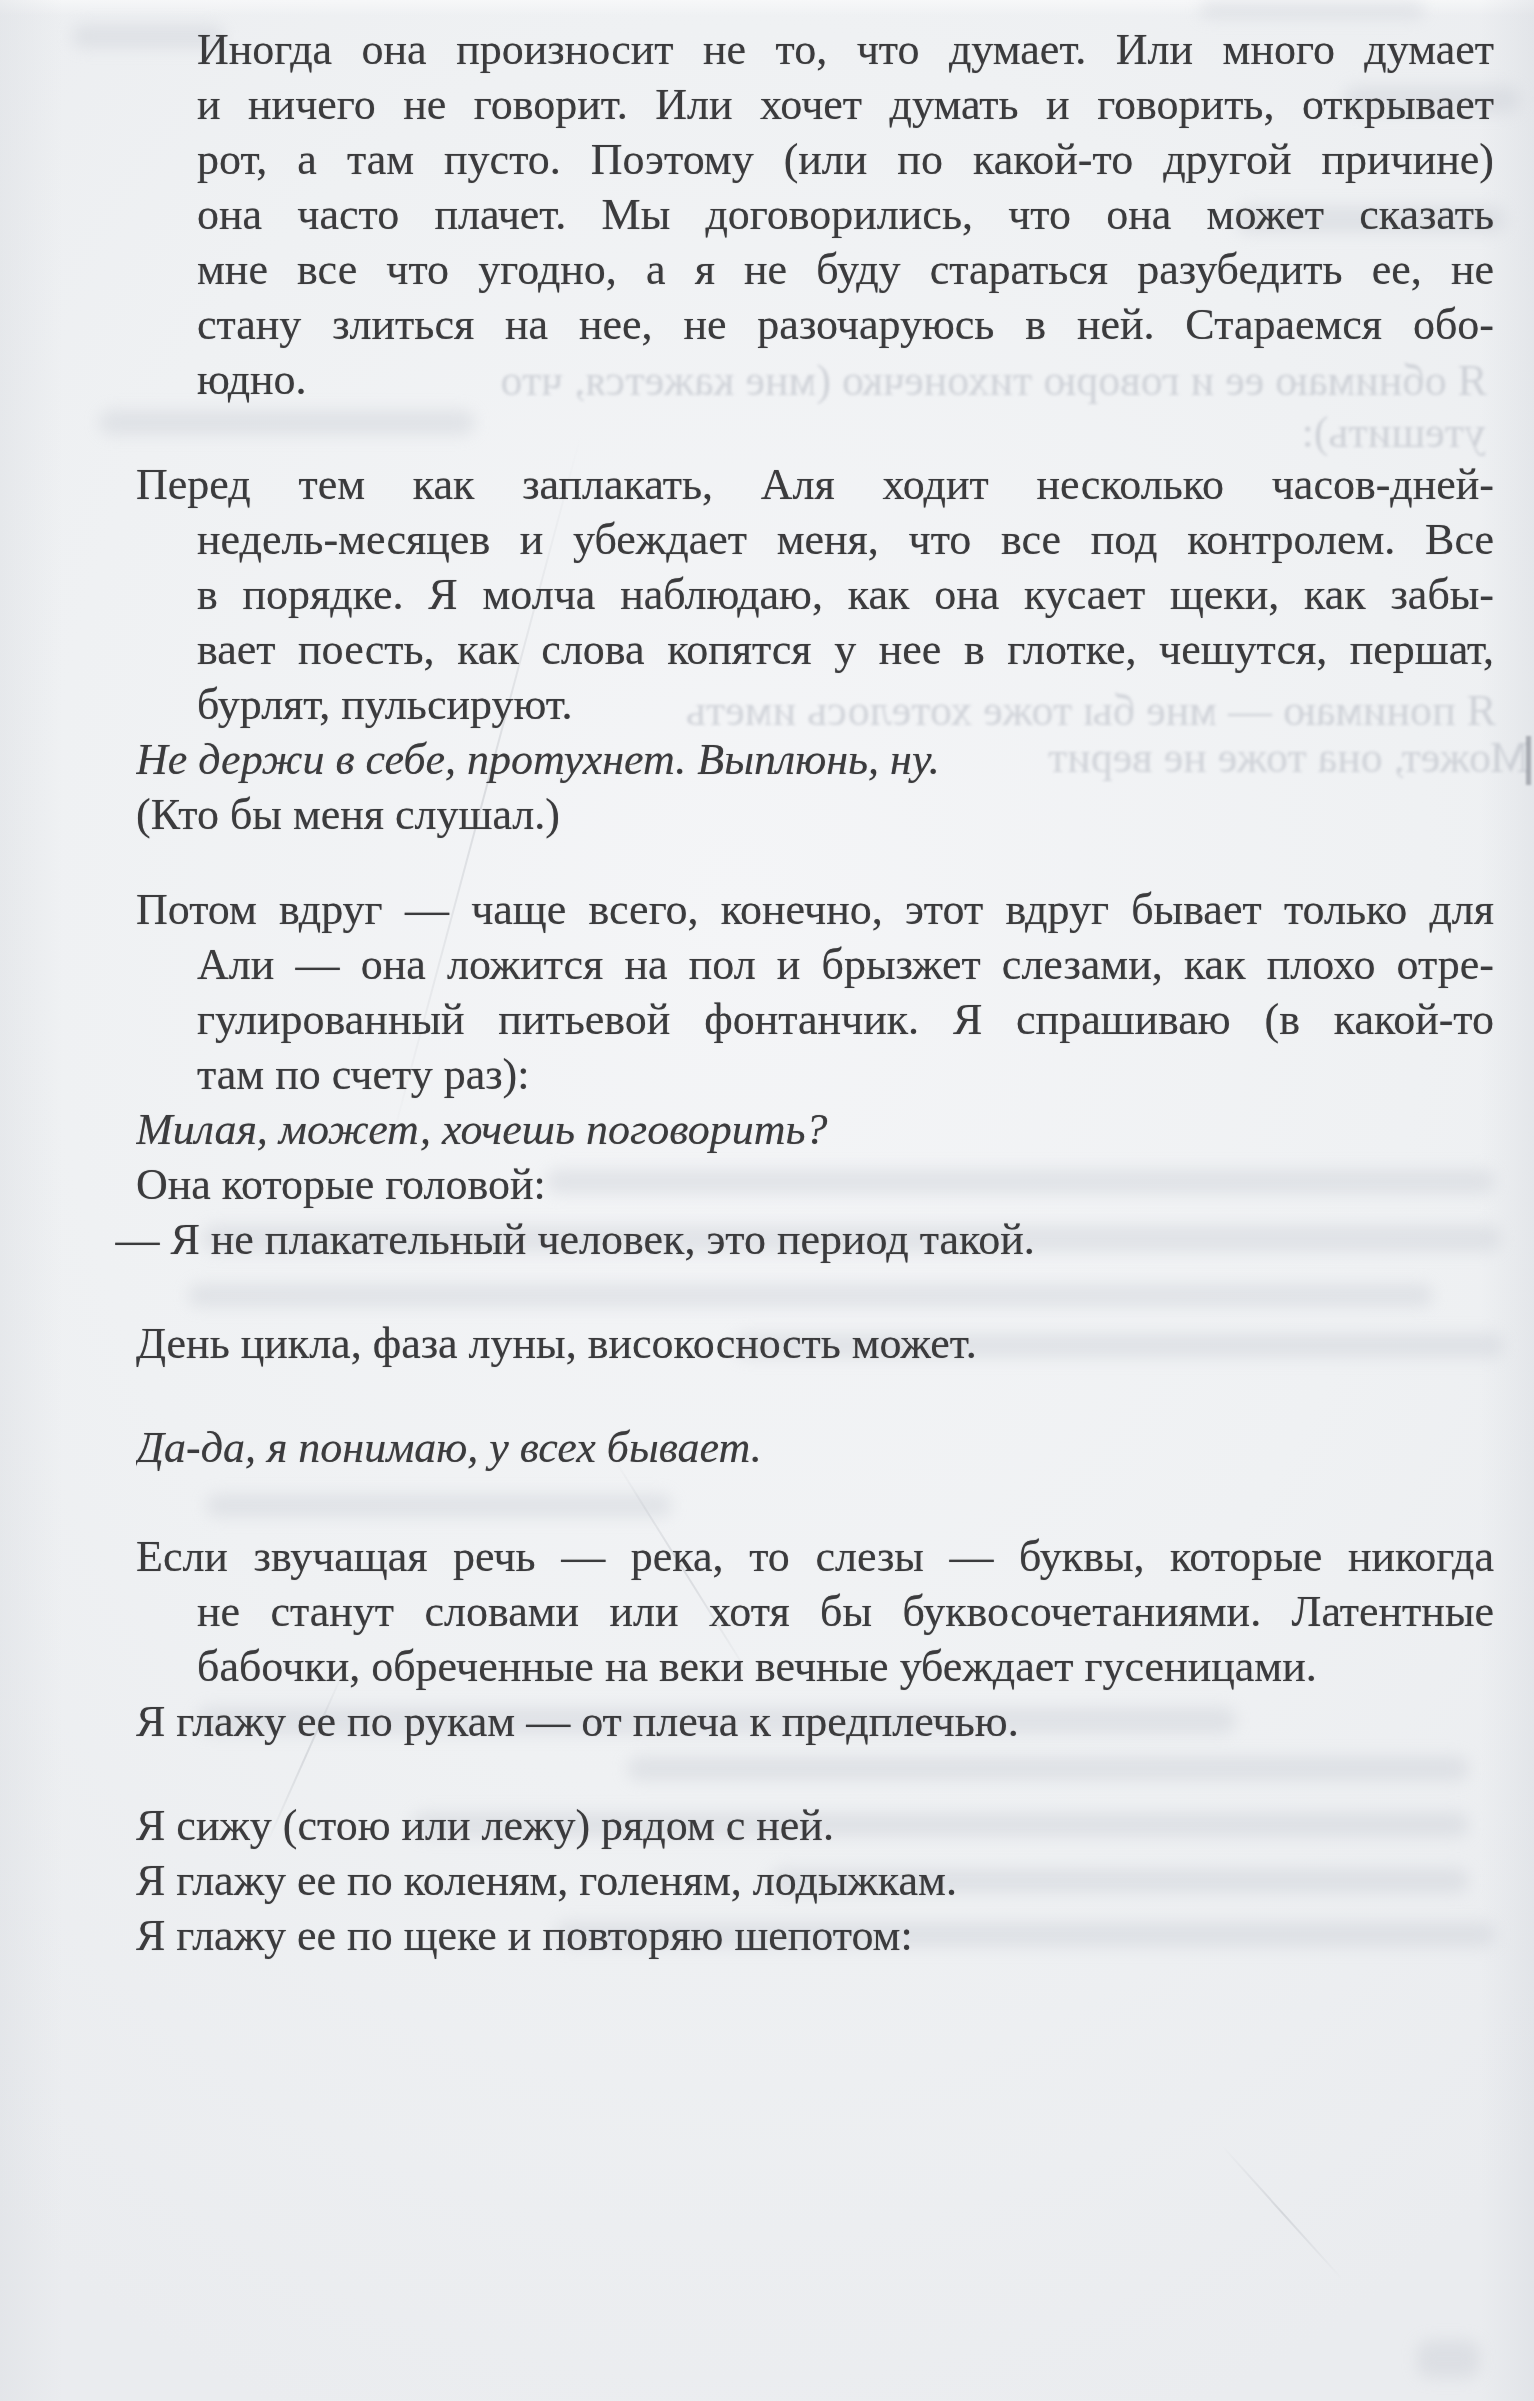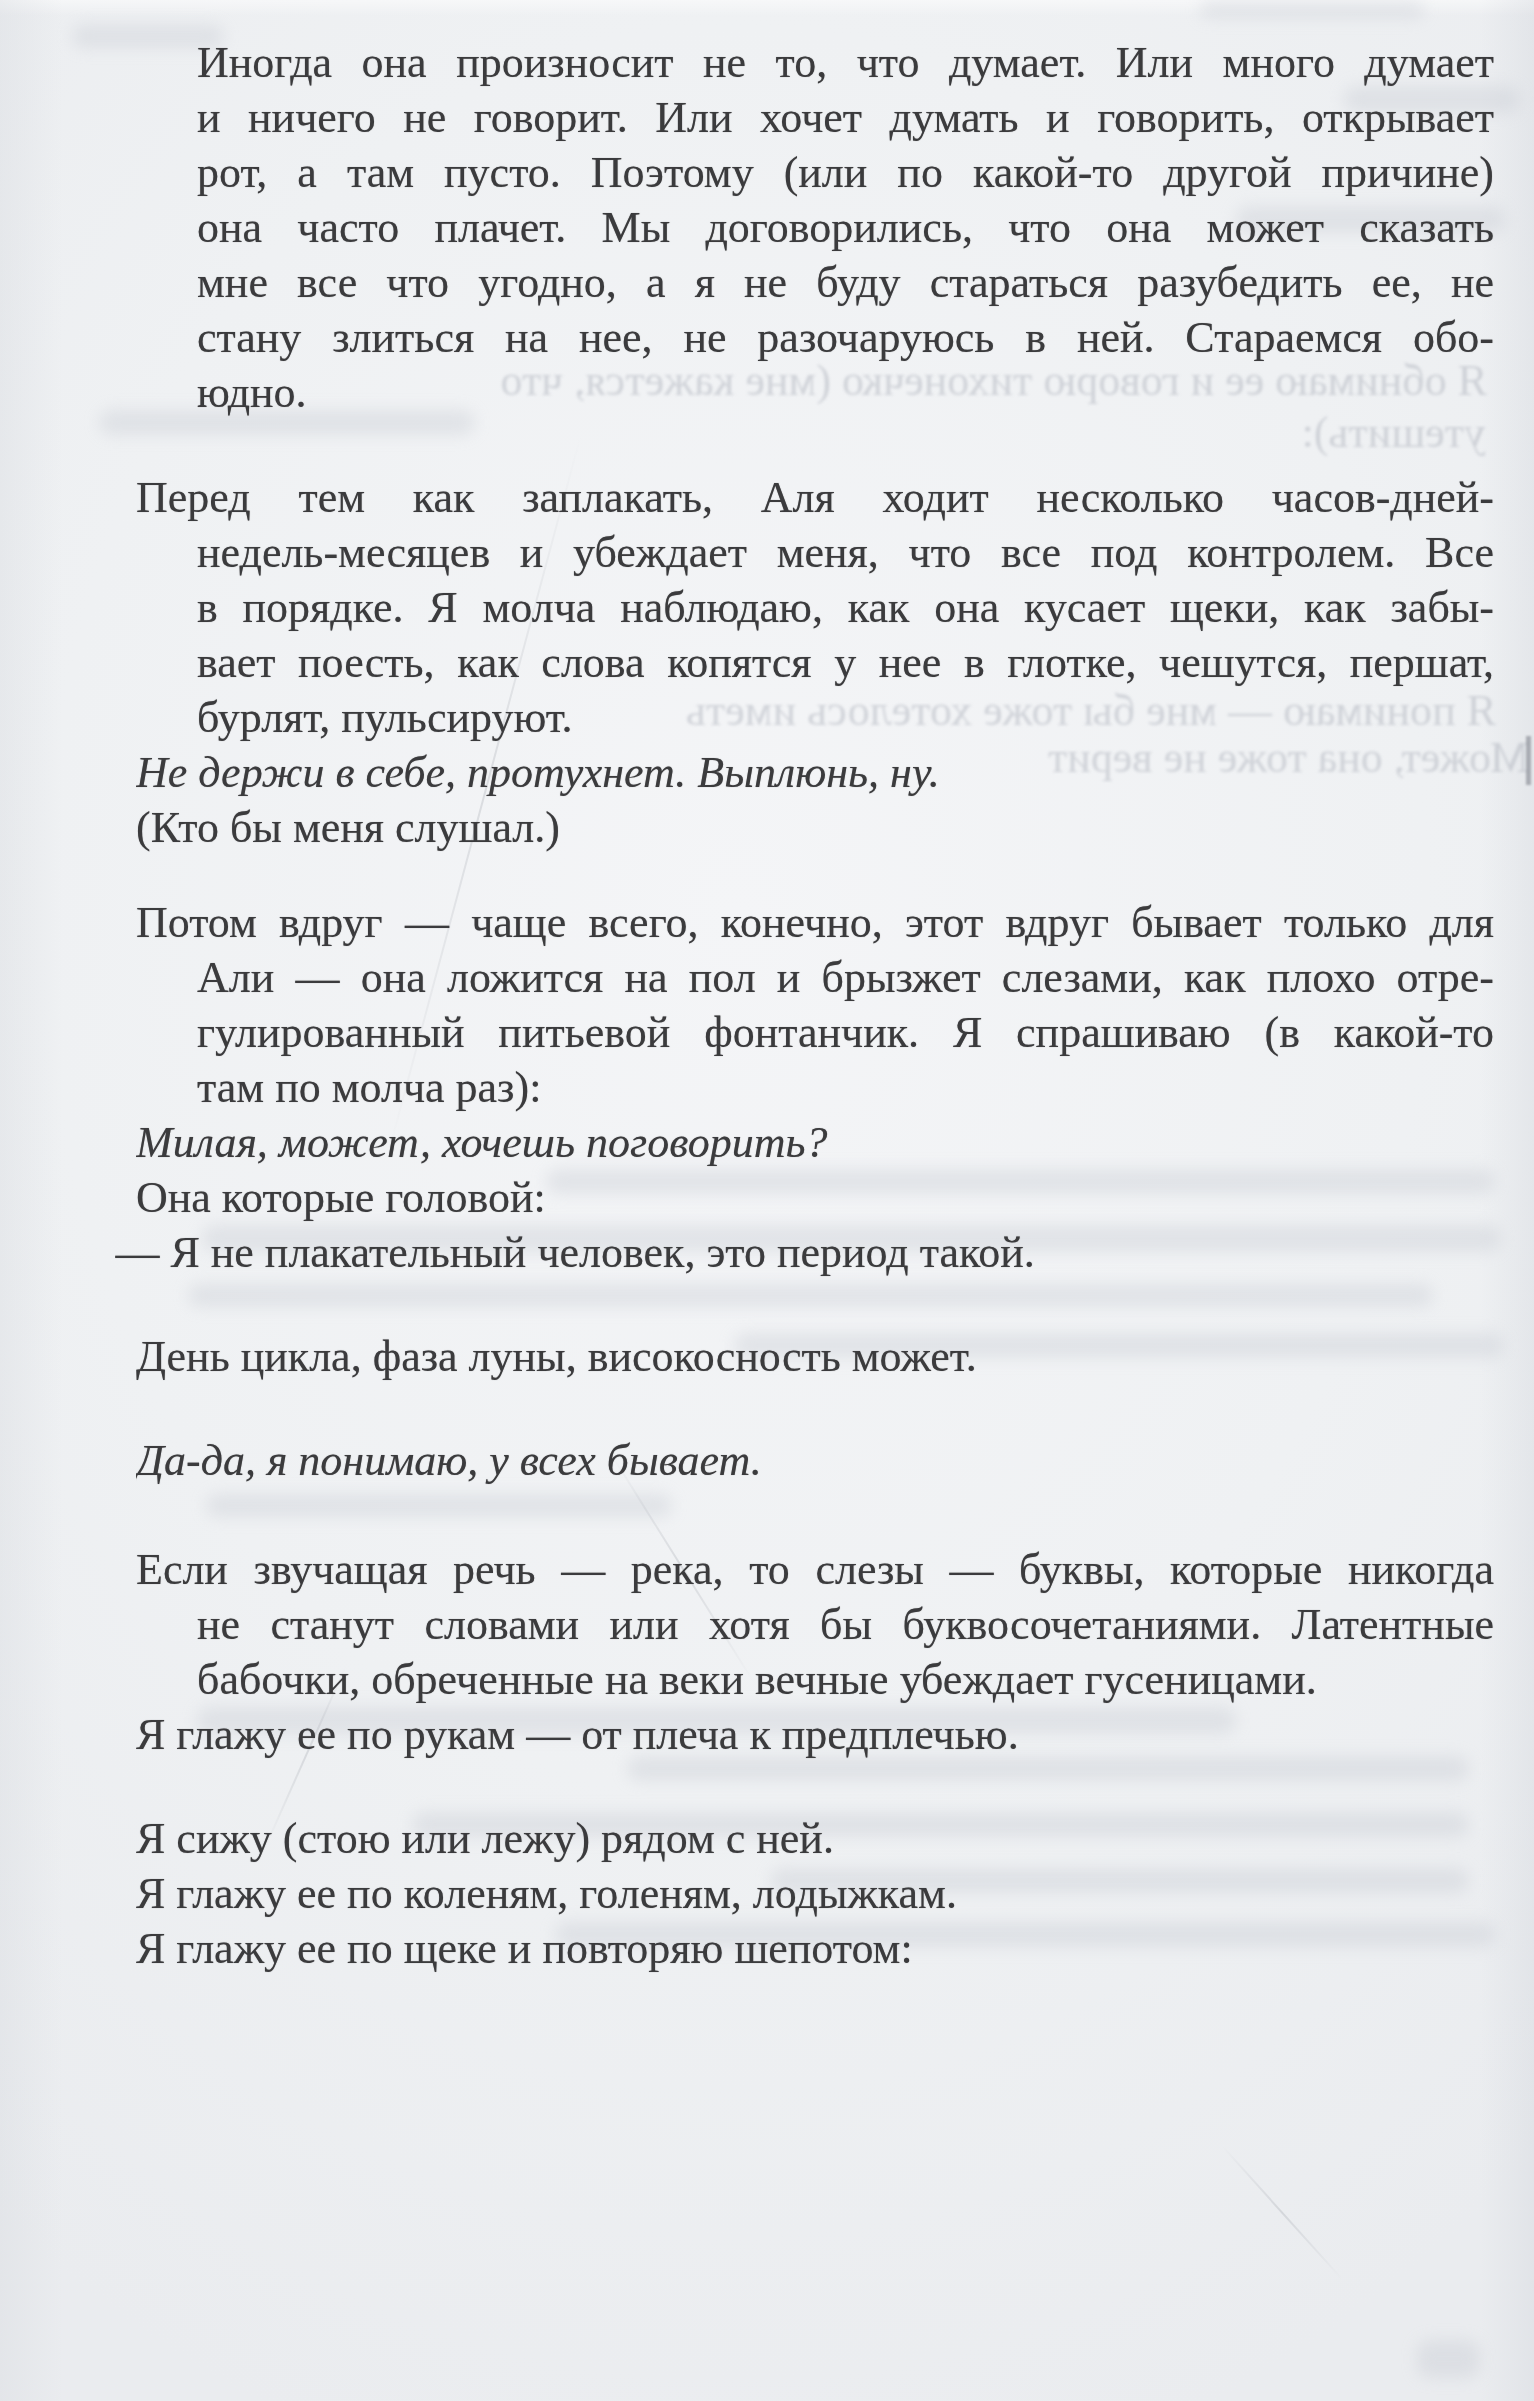--- a/index.html
+++ b/index.html
@@ -14,21 +14,21 @@
       linear-gradient(to left, rgba(205,209,216,0.30) 0px, rgba(205,209,216,0.0) 54px),
       linear-gradient(to bottom, rgba(255,255,255,0.5) 0px, rgba(255,255,255,0.0) 16px),
       radial-gradient(ellipse 1254px 1612px at 48% 38%, #f4f5f7 0%, #eff1f3 55%, #eaecef 100%);
     font-family: "Liberation Serif", "DejaVu Serif", serif;
   }
 
   
   .text-block {
     position: absolute;
     left: 136px;
-    top: 35px;
+    top: 22px;
     width: 1358px;
     font-size: 44px;
     line-height: 55px;
     color: #3b3b3d;
     text-shadow: 0 0 0.9px rgba(59,59,61,0.55);
     z-index: 3;
   }
   .line { height: 55px; overflow: hidden; }
   .j { text-align: justify; }
   .j::after { content: ""; display: inline-block; width: 100%; height: 0; vertical-align: top; }
@@ -124,21 +124,21 @@
     <div class="line wrap j">недель-месяцев и убеждает меня, что все под контролем. Все</div>
     <div class="line wrap j">в порядке. Я молча наблюдаю, как она кусает щеки, как забы-</div>
     <div class="line wrap j">вает поесть, как слова копятся у нее в глотке, чешутся, першат,</div>
     <div class="line wrap">бурлят, пульсируют.</div>
     <div class="line it">Не держи в себе, протухнет. Выплюнь, ну.</div>
     <div class="line">(Кто бы меня слушал.)</div>
 
     <div class="line j g62">Потом вдруг — чаще всего, конечно, этот вдруг бывает только для</div>
     <div class="line wrap j">Али — она ложится на пол и брызжет слезами, как плохо отре-</div>
     <div class="line wrap j">гулированный питьевой фонтанчик. Я спрашиваю (в какой-то</div>
-    <div class="line wrap">там по молча раз):</div>
+    <div class="line wrap">там по счету раз):</div>
     <div class="line it">Милая, может, хочешь поговорить?</div>
     <div class="line">Она которые головой:</div>
     <div class="line dash">— Я не плакательный человек, это период такой.</div>
 
     <div class="line g55">День цикла, фаза луны, високосность может.</div>
     <div class="line it g55">Да-да, я понимаю, у всех бывает.</div>
 
     <div class="line j g60">Если звучащая речь — река, то слезы — буквы, которые никогда</div>
     <div class="line wrap j">не станут словами или хотя бы буквосочетаниями. Латентные</div>
     <div class="line wrap">бабочки, обреченные на веки вечные убеждает гусеницами.</div>

